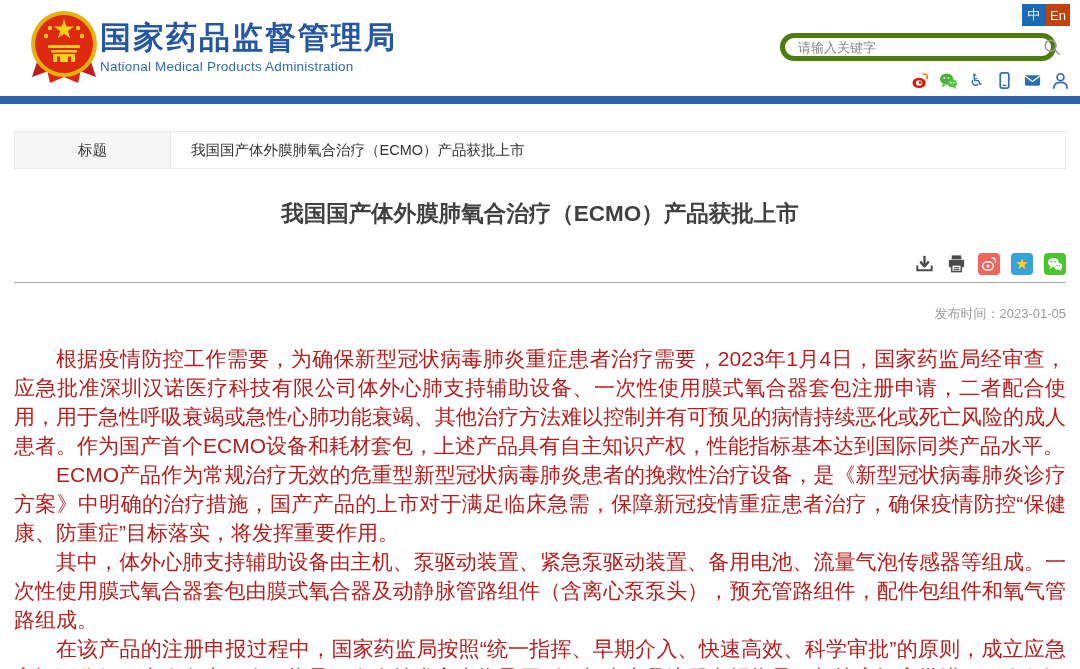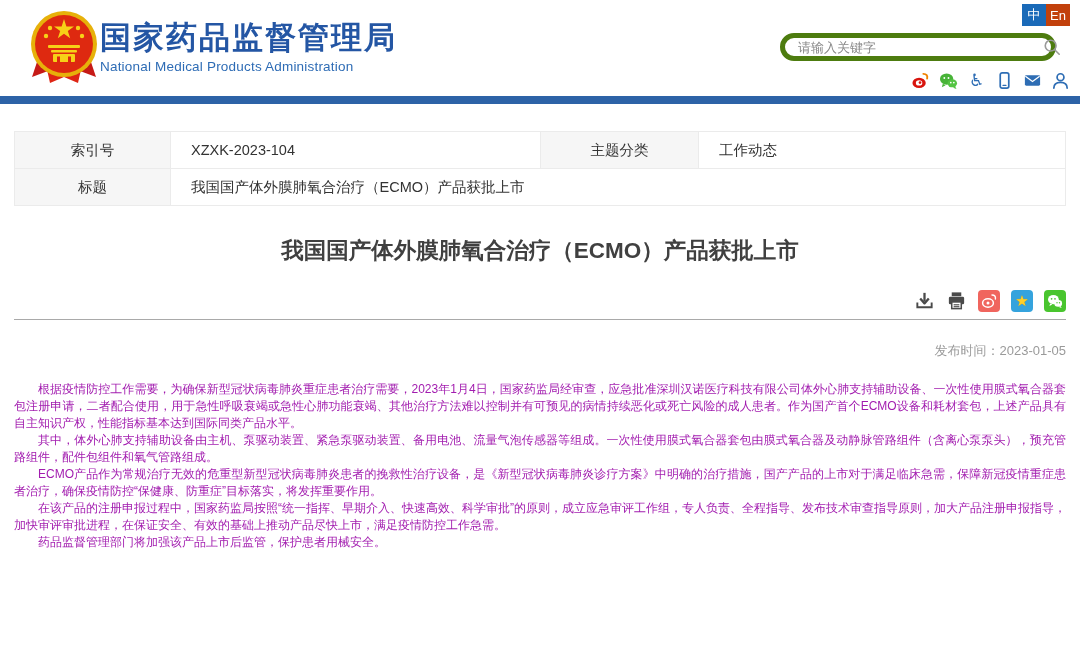--- a/index.html
+++ b/index.html
@@ -48,21 +48,21 @@
   .badge { width:22px; height:22px; border-radius:4px; display:flex; align-items:center; justify-content:center; cursor:pointer; }
   .badge-weibo { background:#f0655e; }
   .badge-qzone { background:#35a3dd; }
   .badge-wechat { background:#49c52e; }
   .star-glyph { color:#ffd028; font-size:15px; line-height:1; text-shadow:0 0 1px #c99700; }
 
   .divider { border-top:1px solid #a9a9a9; margin-top:7px; }
   .pub-time { margin-top:22px; text-align:right; font-size:13px; color:#9a9a9a; }
 
   .body-text { margin-top:21px; }
-  .body-text p { font-size:12px; color:#a21caf; line-height:17px; text-indent:2em;
+  .body-text p { font-size:21px; color:#b91c1c; line-height:29px; text-indent:2em;
     text-align:justify; }
 </style>
 </head>
 <body>
 
 <div class="header">
 
   <svg class="emblem" viewBox="0 0 80 82">
     <path d="M14 52 L8 70 L24 64 Z" fill="#c61a17"></path>
     <path d="M66 52 L72 70 L56 64 Z" fill="#c61a17"></path>
@@ -133,26 +133,20 @@
     </div>
   </div>
 </div>
 
 <div class="blue-bar"></div>
 
 <div class="content">
 
   <table class="info">
     <tbody>
-        <tr>
-      <td class="lbl">索引号</td>
-      <td class="val val1">XZXK-2023-104</td>
-      <td class="lbl2">主题分类</td>
-      <td class="val">工作动态</td>
-    </tr>
     <tr>
       <td class="lbl">标题</td>
       <td class="val" colspan="3">我国国产体外膜肺氧合治疗（ECMO）产品获批上市</td>
     </tr>
   </tbody>
     </table>
 
   <h1 class="article-title">我国国产体外膜肺氧合治疗（ECMO）产品获批上市</h1>
 
   <div class="toolbar">
@@ -191,19 +185,19 @@
       </svg>
     </div>
   </div>
 
   <div class="divider"></div>
 
   <div class="pub-time">发布时间：2023-01-05</div>
 
   <div class="body-text">
     <p>根据疫情防控工作需要，为确保新型冠状病毒肺炎重症患者治疗需要，2023年1月4日，国家药监局经审查，应急批准深圳汉诺医疗科技有限公司体外心肺支持辅助设备、一次性使用膜式氧合器套包注册申请，二者配合使用，用于急性呼吸衰竭或急性心肺功能衰竭、其他治疗方法难以控制并有可预见的病情持续恶化或死亡风险的成人患者。作为国产首个ECMO设备和耗材套包，上述产品具有自主知识产权，性能指标基本达到国际同类产品水平。</p>
+    <p>ECMO产品作为常规治疗无效的危重型新型冠状病毒肺炎患者的挽救性治疗设备，是《新型冠状病毒肺炎诊疗方案》中明确的治疗措施，国产产品的上市对于满足临床急需，保障新冠疫情重症患者治疗，确保疫情防控“保健康、防重症”目标落实，将发挥重要作用。</p>
     <p>其中，体外心肺支持辅助设备由主机、泵驱动装置、紧急泵驱动装置、备用电池、流量气泡传感器等组成。一次性使用膜式氧合器套包由膜式氧合器及动静脉管路组件（含离心泵泵头），预充管路组件，配件包组件和氧气管路组成。</p>
-    <p>ECMO产品作为常规治疗无效的危重型新型冠状病毒肺炎患者的挽救性治疗设备，是《新型冠状病毒肺炎诊疗方案》中明确的治疗措施，国产产品的上市对于满足临床急需，保障新冠疫情重症患者治疗，确保疫情防控“保健康、防重症”目标落实，将发挥重要作用。</p>
     <p>在该产品的注册申报过程中，国家药监局按照“统一指挥、早期介入、快速高效、科学审批”的原则，成立应急审评工作组，专人负责、全程指导、发布技术审查指导原则，加大产品注册申报指导，加快审评审批进程，在保证安全、有效的基础上推动产品尽快上市，满足疫情防控工作急需。</p>
     <p>药品监督管理部门将加强该产品上市后监管，保护患者用械安全。</p>
   </div>
 
 </div>
 
 </body></html>

